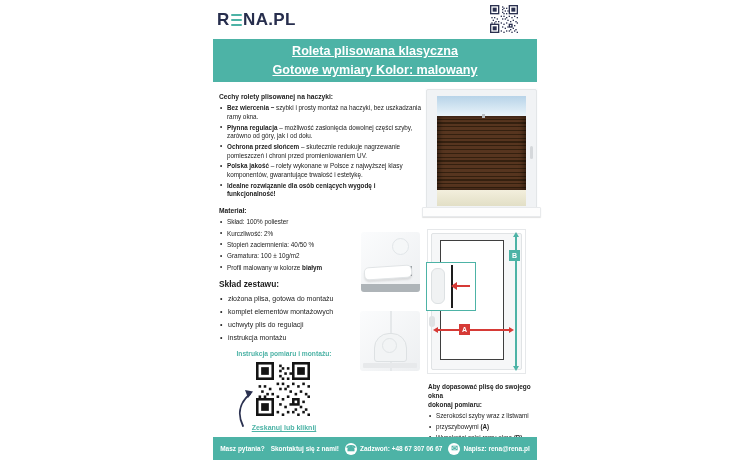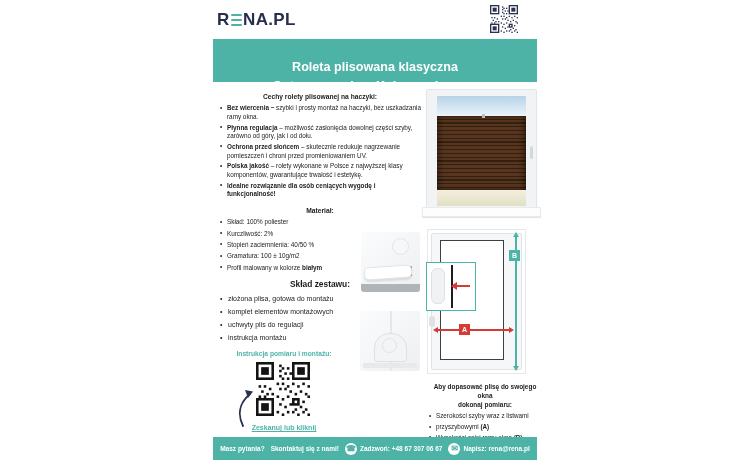--- a/index.html
+++ b/index.html
@@ -11,26 +11,26 @@
   .logo{left:217px;top:10px;display:flex;align-items:center;font-weight:800;font-size:17px;
         letter-spacing:.3px;color:#272e4d;}
   .logo-bars{display:inline-flex;flex-direction:column;gap:2.2px;margin:0 1.5px 0 1px;}
   .logo-bars i{display:block;width:11px;height:2.8px;background:#4db3a6;border-radius:1px;}
   .qr-top{left:490px;top:5px;width:28px;height:28px;color:#2b3150;}
   .qr-bot{left:256px;top:362px;width:54px;height:54px;color:#141414;}
   svg.qr{width:100%;height:100%;display:block;}
 
   
   .banner{left:213px;top:39px;width:324px;height:43px;background:#4db3a6;color:#fff;
-          text-align:center;font-weight:bold;font-size:12.6px;line-height:19px;padding-top:19px;
-          box-sizing:border-box;}
+          text-align:center;font-weight:bold;font-size:12.6px;line-height:19px;padding-top:3px;
+          box-sizing:border-box;text-decoration:underline;}
 
   
   .sec{line-height:1.36;}
-  .sec h3{margin:0 0 3px 0;font-size:6.7px;text-align:center;}
+  .sec h3{margin:0 0 3px 0;font-size:6.7px;}
   .sec ul{margin:0;padding:0;list-style:none;}
   .sec li{position:relative;padding-left:8px;margin-bottom:2.2px;font-size:6.35px;}
   .sec li::before{content:"•";position:absolute;left:1px;top:-0.5px;}
   .features{left:219px;top:92px;width:202px;}
   .material{left:219px;top:206px;width:202px;}
   .material li{margin-bottom:2.8px;}
   .kit{left:219px;top:279px;width:202px;}
   .kit h3{font-size:8.4px;margin-bottom:4px;}
   .kit li{font-size:7px;margin-bottom:3.4px;padding-left:9px;}
   .b{font-weight:bold;}

